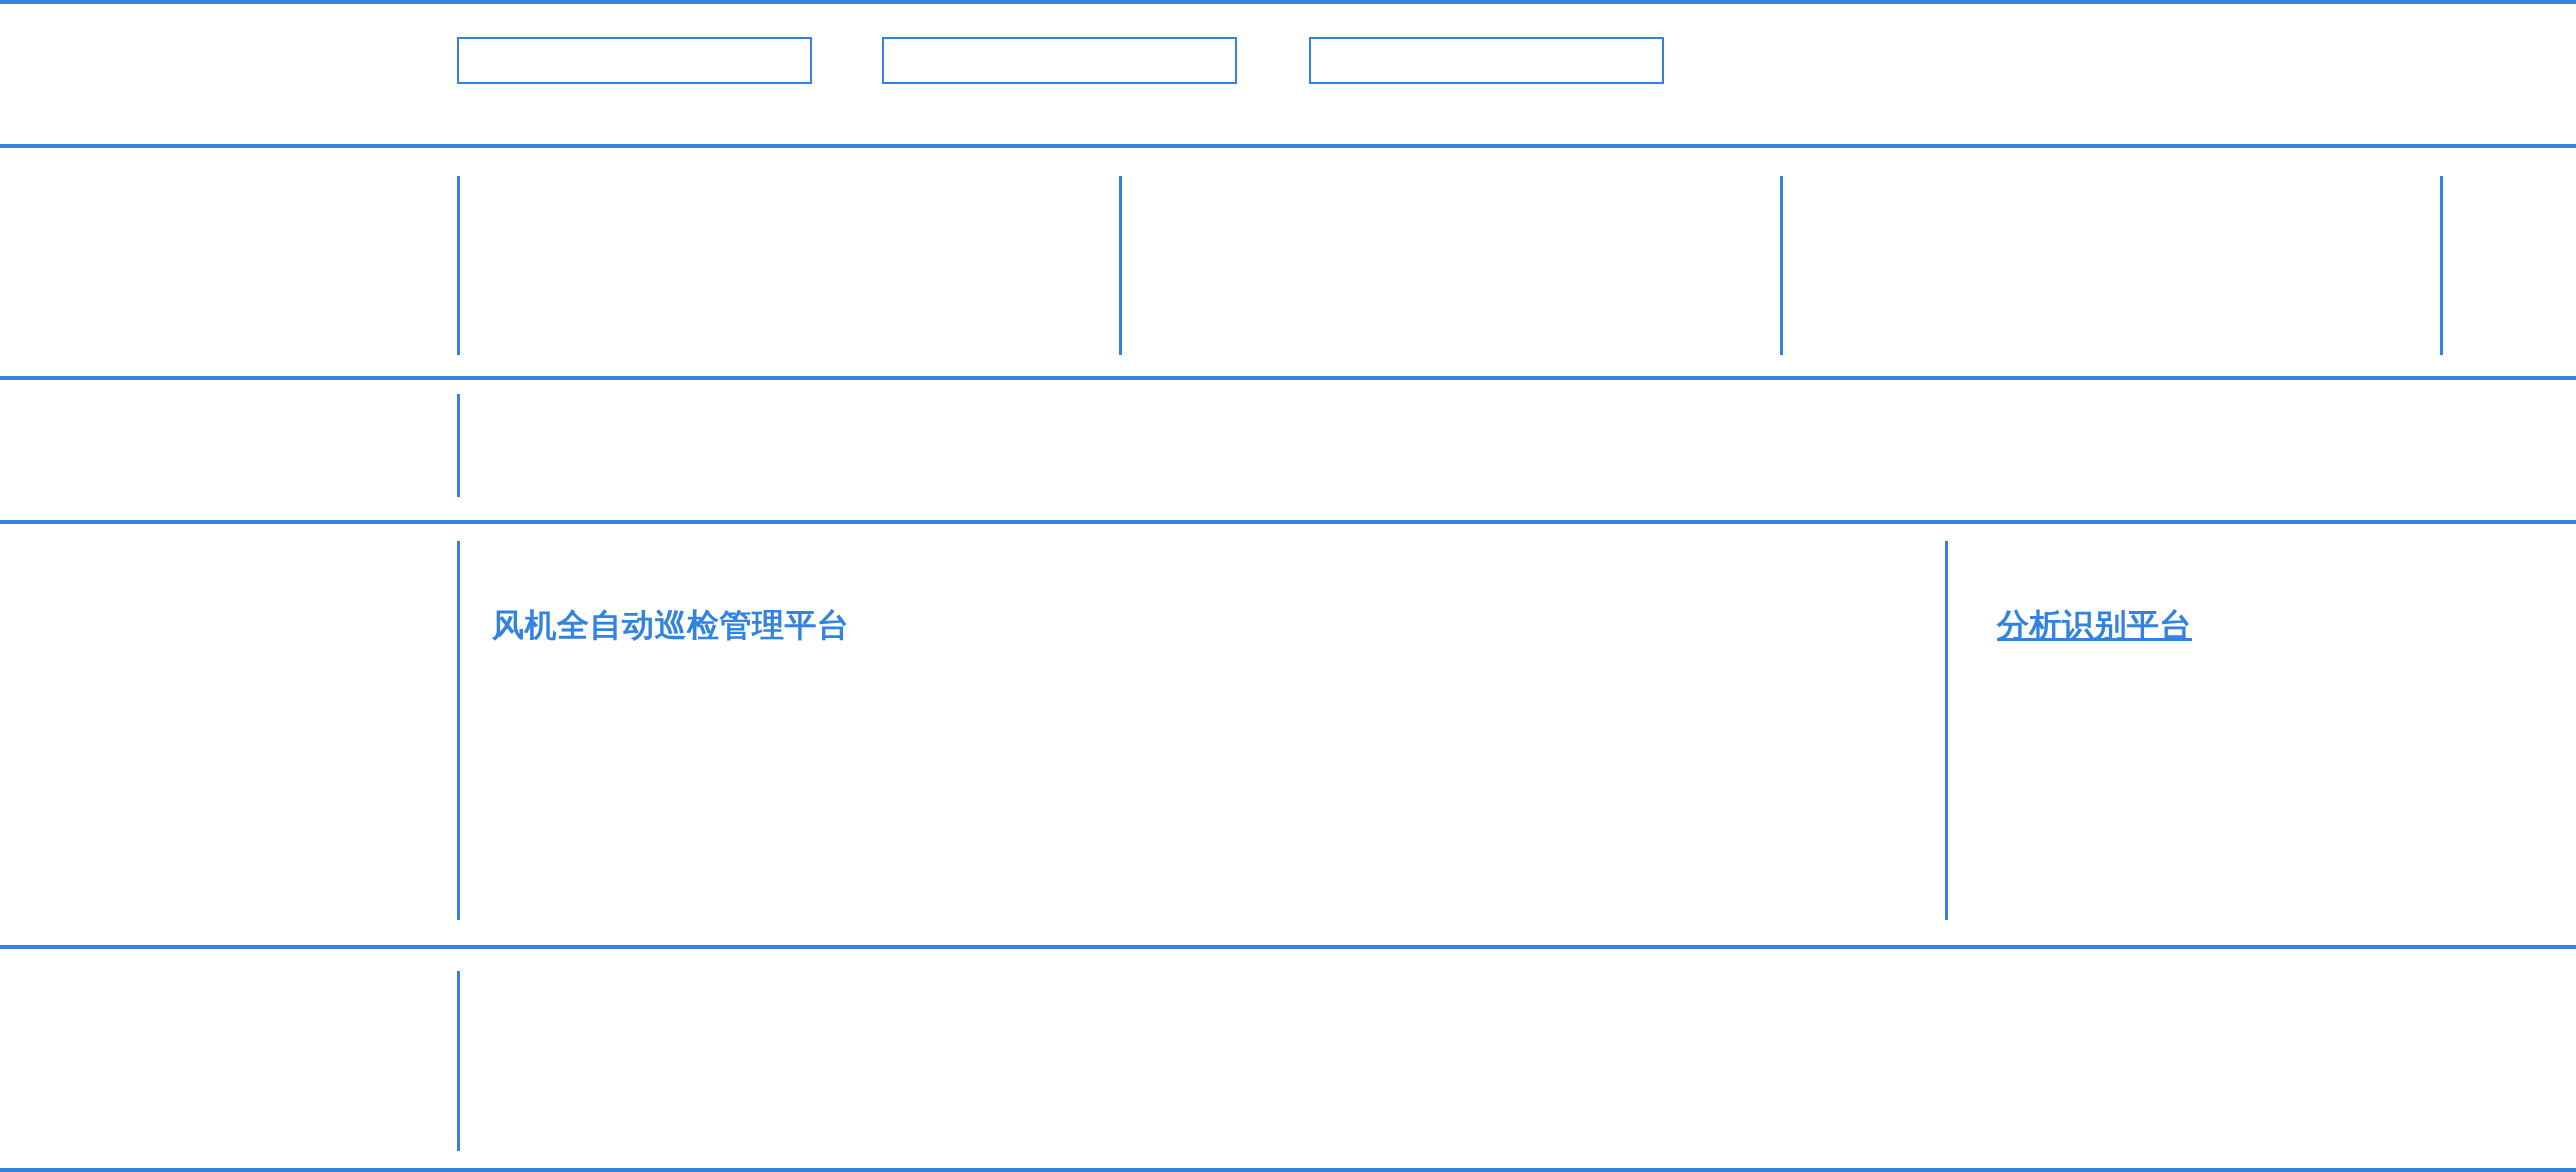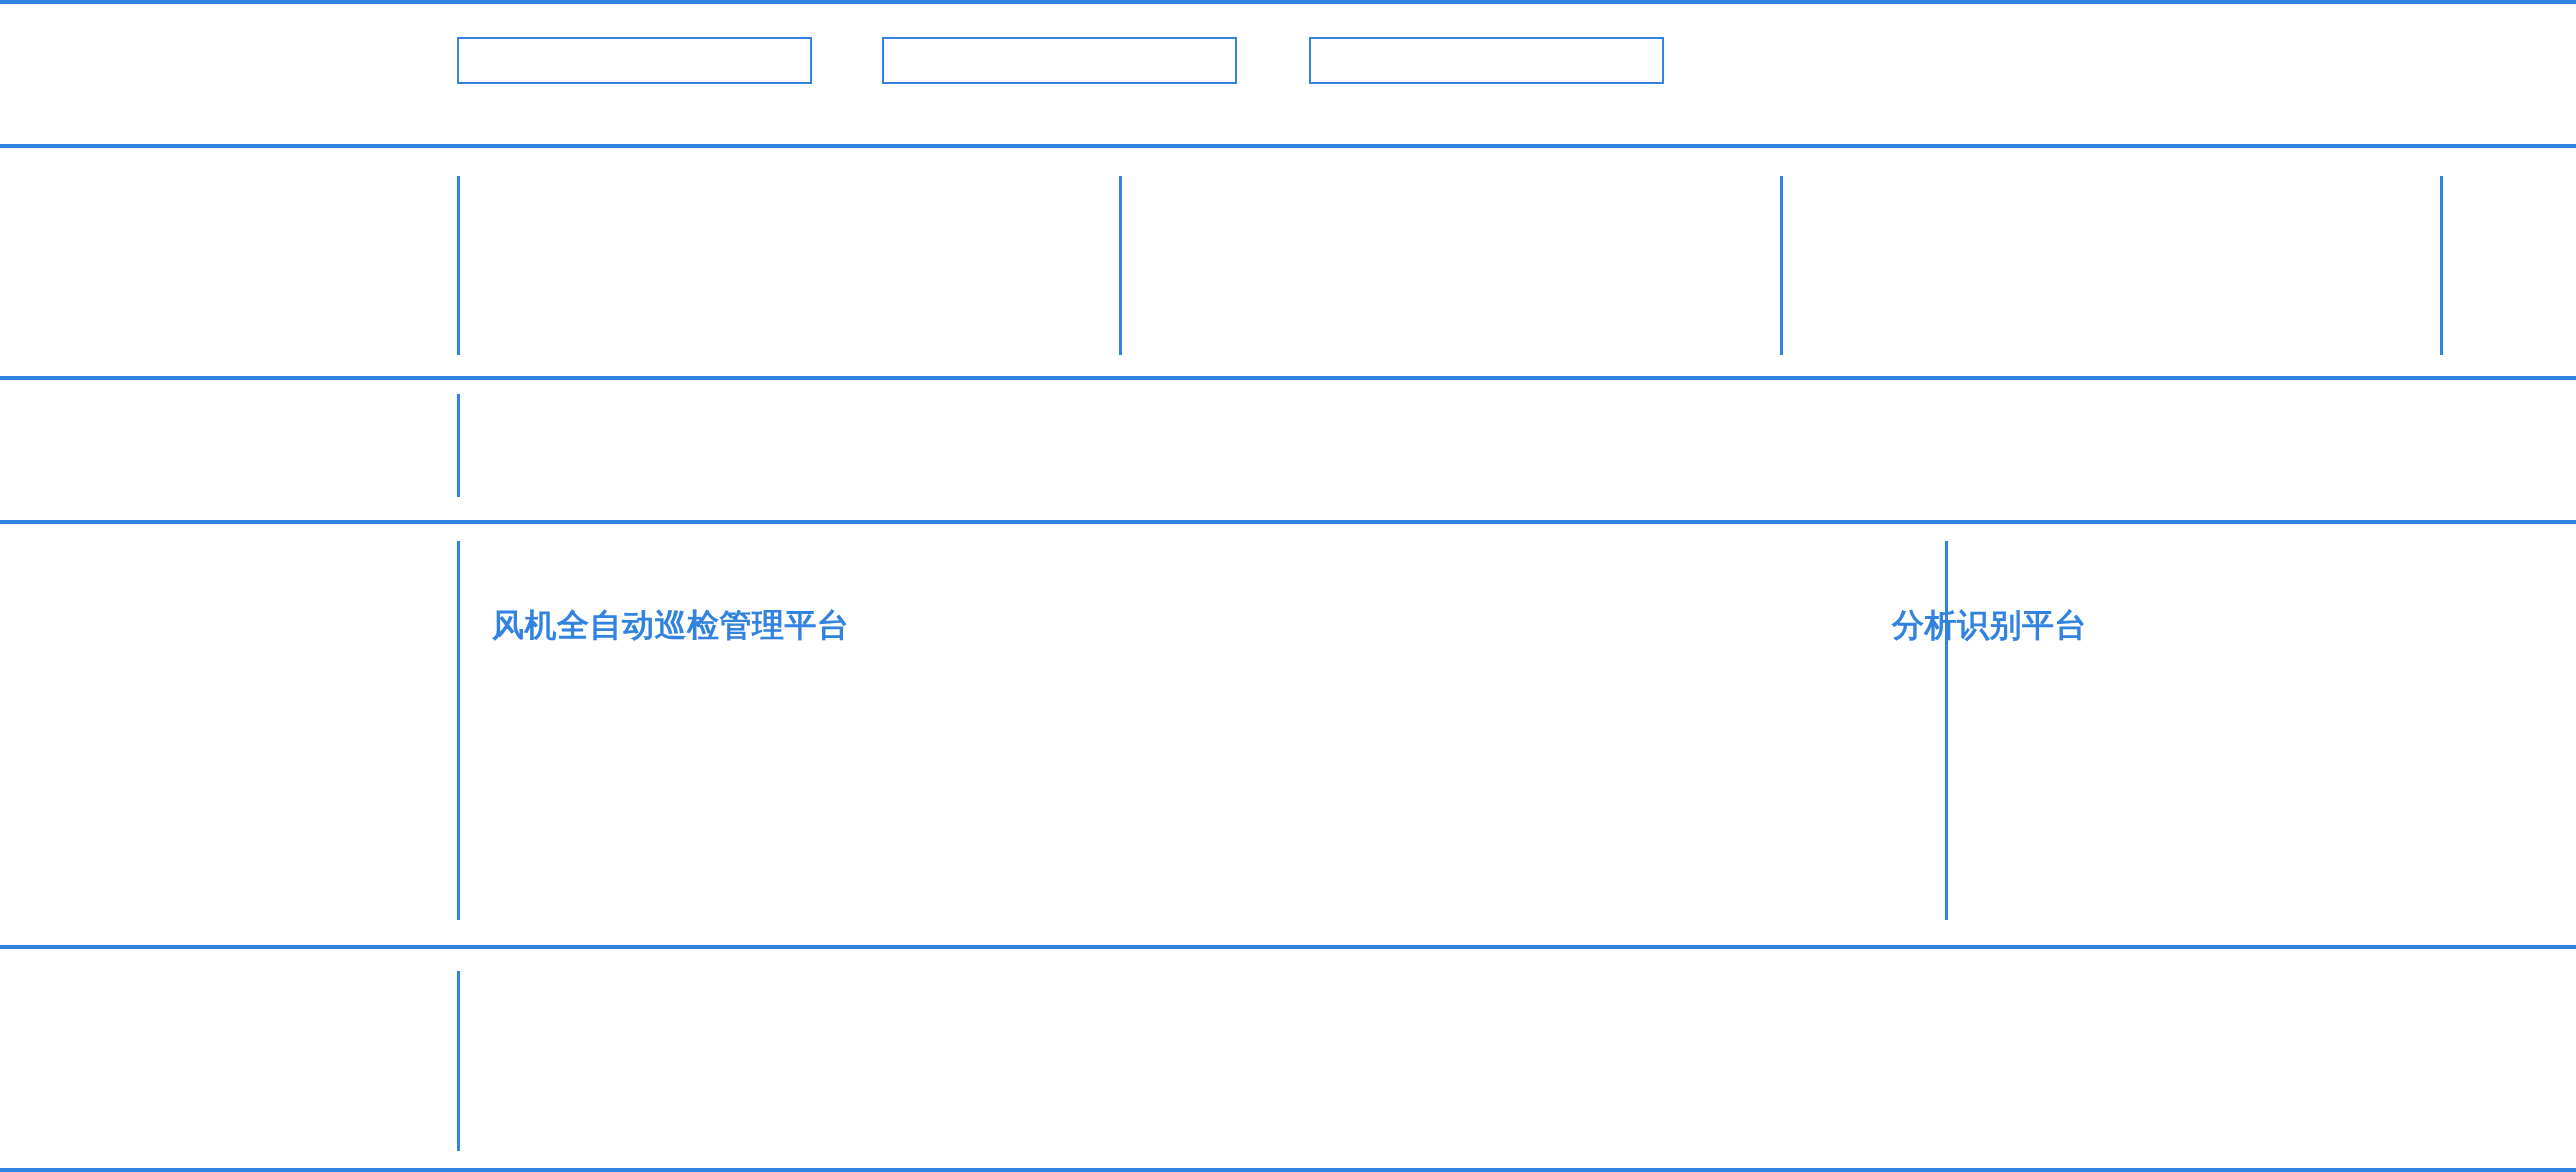--- a/index.html
+++ b/index.html
@@ -91,21 +91,21 @@
     <div class="vrule" style="left:457px; top:14.4px; height:103px;"></div>
   </div>
 
   <div class="cell" style="left:0px; top:524px; width:3006px; height:421px;">
 
     <div class="vrule" style="left:457px;  top:17px; height:379px;"></div>
     <div class="vrule" style="left:1945px; top:17px; height:379px;"></div>
 
     <div class="heading" style="left:492px; top:84px;">风机全自动巡检管理平台</div>
 
-    <div class="heading" style="left:1892px; top:84px;">分析识别平台</div>
+    <div class="heading" style="left:1997px; top:84px;text-decoration:underline;">分析识别平台</div>
   </div>
 
   <div class="cell" style="left:0px; top:949px; width:3006px; height:219px;">
     <div class="vrule" style="left:457px; top:22px; height:180px;"></div>
   </div>
 
 </div>
 
 
 </body></html>

